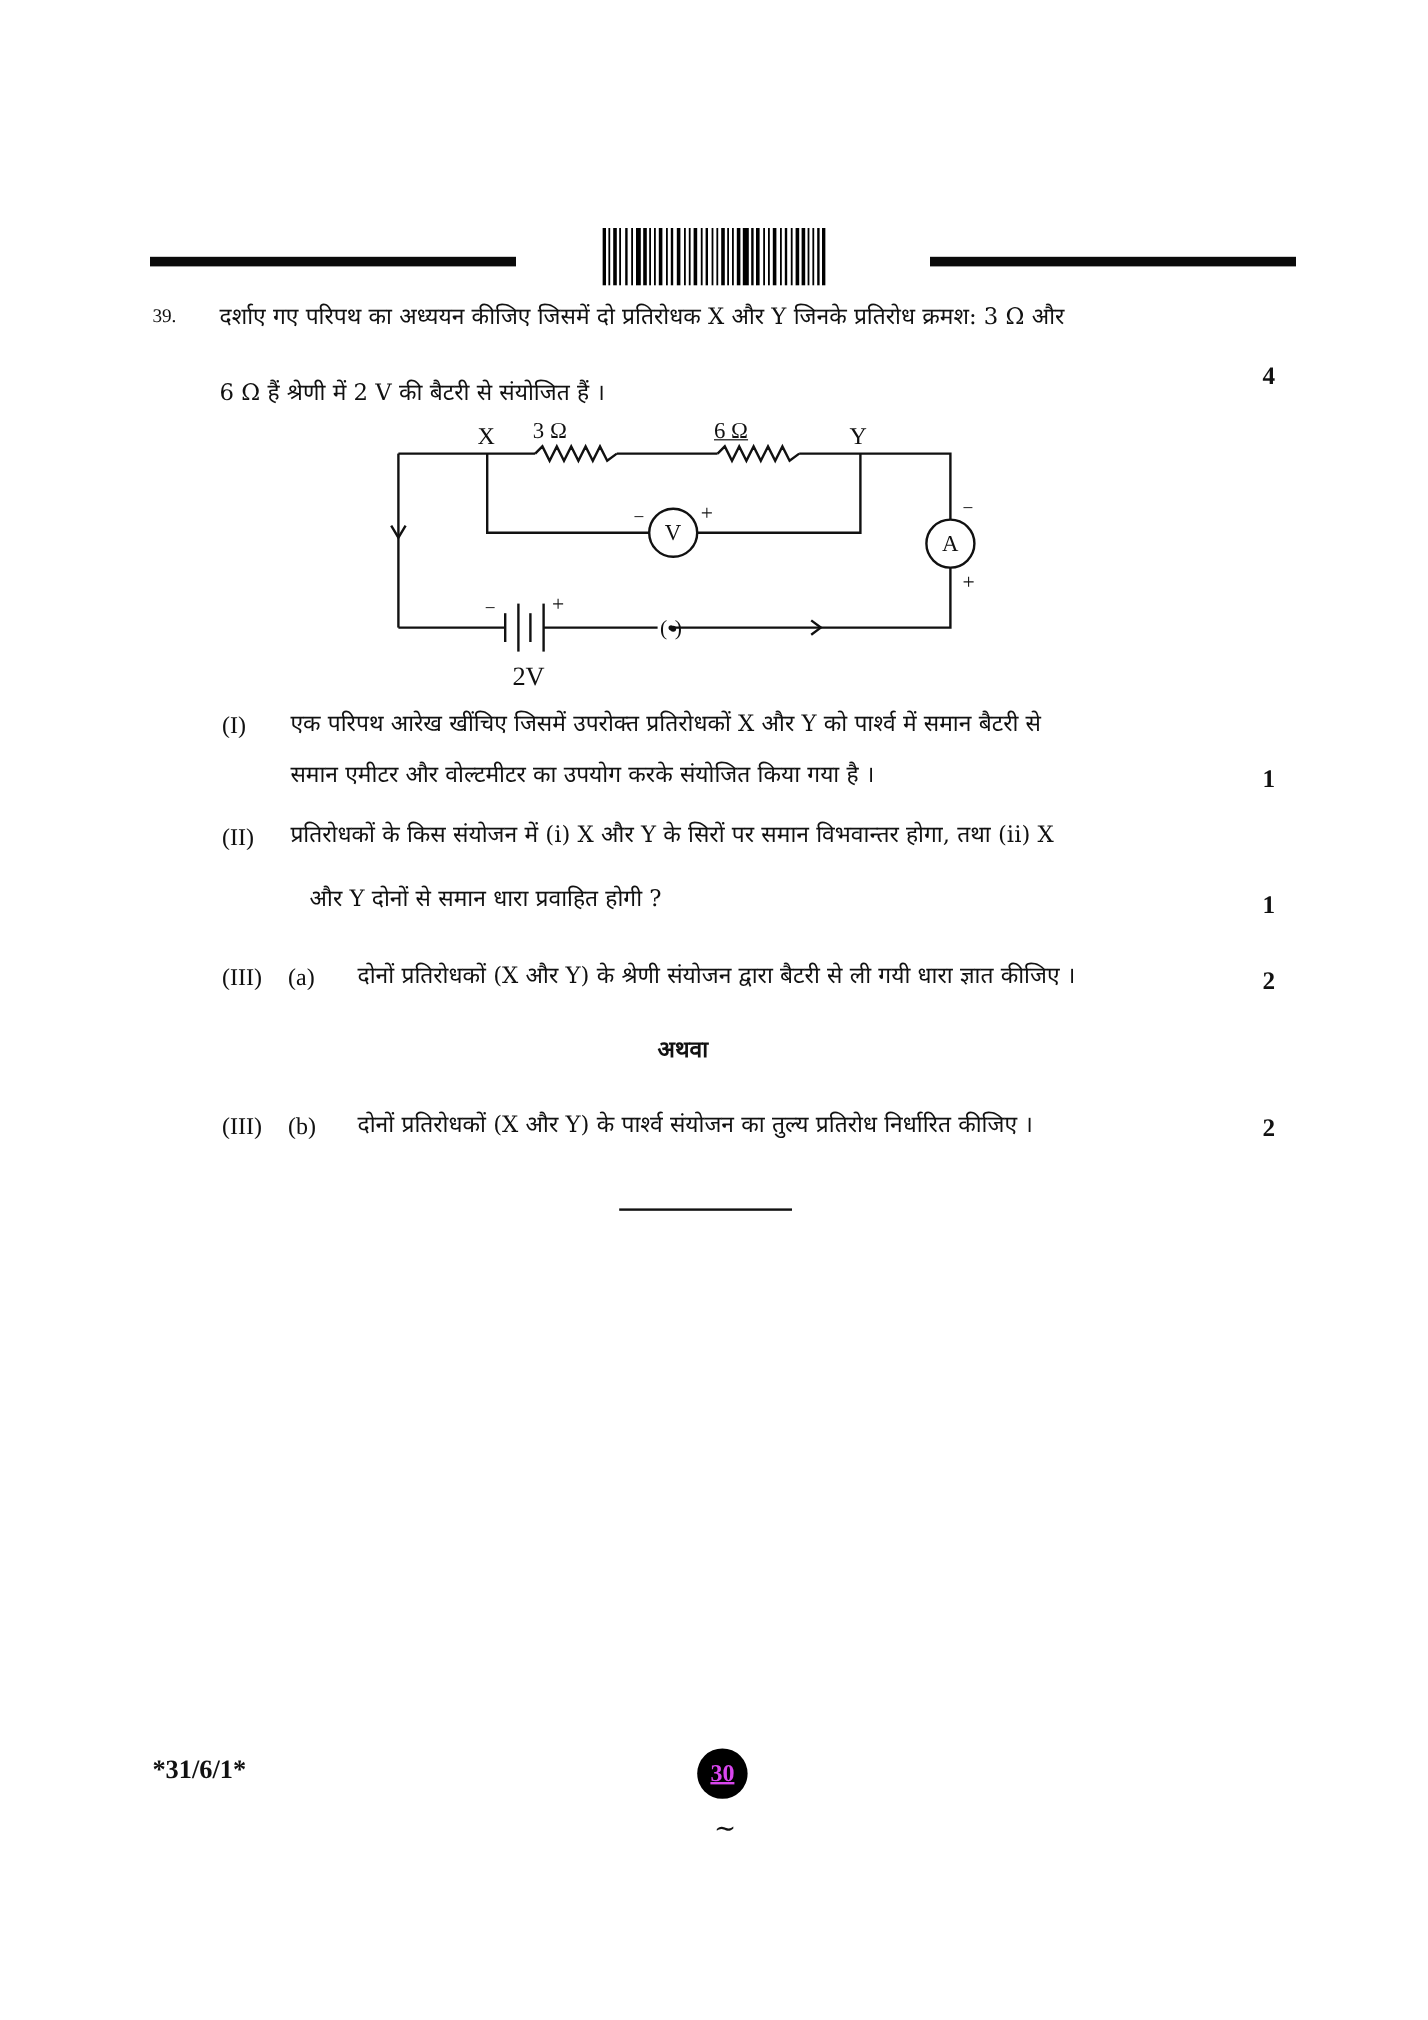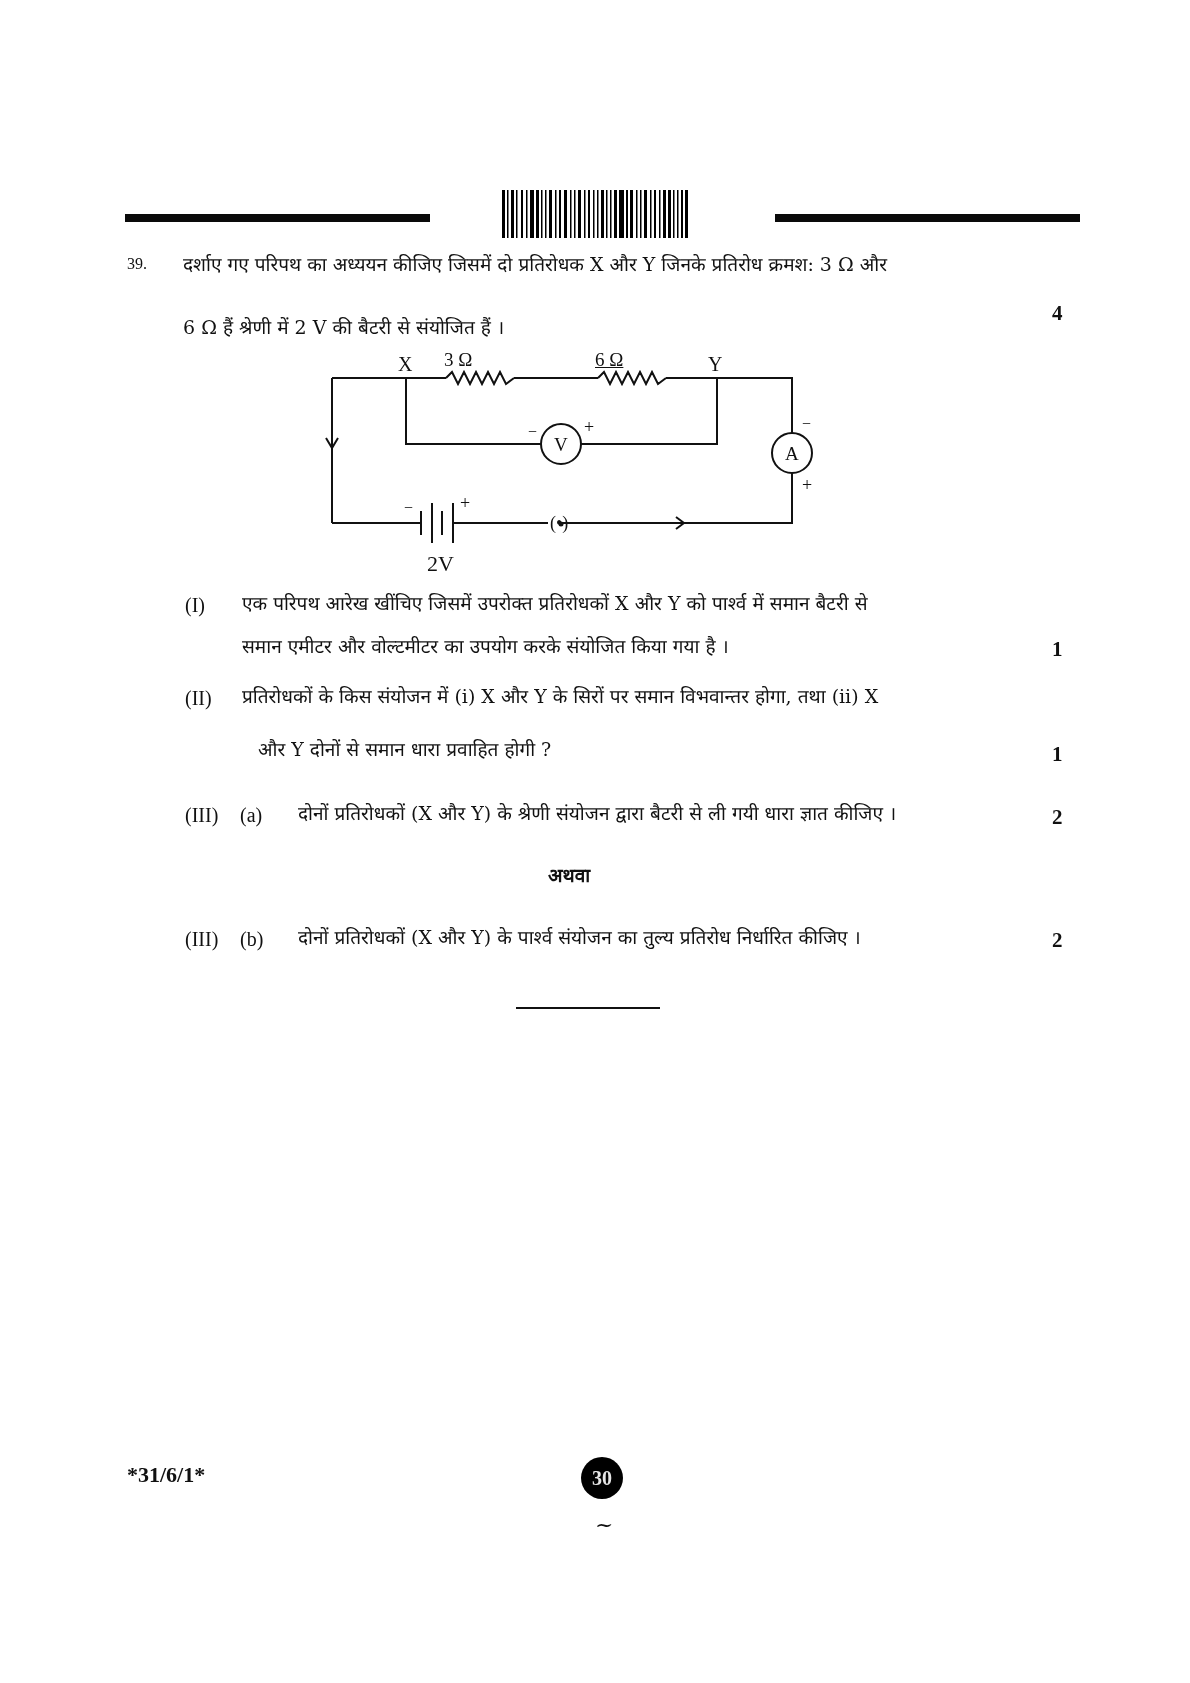--- a/index.html
+++ b/index.html
@@ -6,22 +6,22 @@
   body { width:1190px; height:1683px; position:relative; overflow:hidden;
          font-family:"DejaVu Serif", "Liberation Serif", serif; color:#111; }
   .abs { position:absolute; }
   .bar { position:absolute; height:8px; background:#0a0a0a; top:214px; }
   .barcode { position:absolute; left:502px; top:190px; width:186px; height:48px; display:flex; }
   .txt { position:absolute; font-size:19px; white-space:nowrap; line-height:1; }
   .latin { font-family:"Liberation Serif", "DejaVu Serif", serif; }
   .marks { position:absolute; left:1052px; font-family:"Liberation Serif", serif; font-weight:bold; font-size:21px; }
   .rule { position:absolute; left:516px; top:1007px; width:144px; height:1.5px; background:#111; }
   .page-badge { position:absolute; left:581px; top:1457px; width:42px; height:42px; border-radius:50%;
-                background:#000; color:#e5e5e5; font-family:"Liberation Serif", serif; font-weight:bold;
-                font-size:20px; display:flex; align-items:center; justify-content:center; }
+                background:#000; color:#d946ef; font-family:"Liberation Serif", serif; font-weight:bold;
+                font-size:20px; display:flex; align-items:center; justify-content:center;text-decoration:underline; }
   .paper-code { position:absolute; left:127px; top:1462px; font-family:"Liberation Serif", serif;
                 font-weight:bold; font-size:22px; }
   .tilde { position:absolute; left:595px; top:1512px; font-size:22px; font-family:"DejaVu Serif", serif; }
 </style>
 </head>
 <body>
 
 <div class="bar" style="left:125px; width:305px;"></div>
 <div class="barcode">
   <svg width="186" height="48" viewBox="0 0 186 48">

